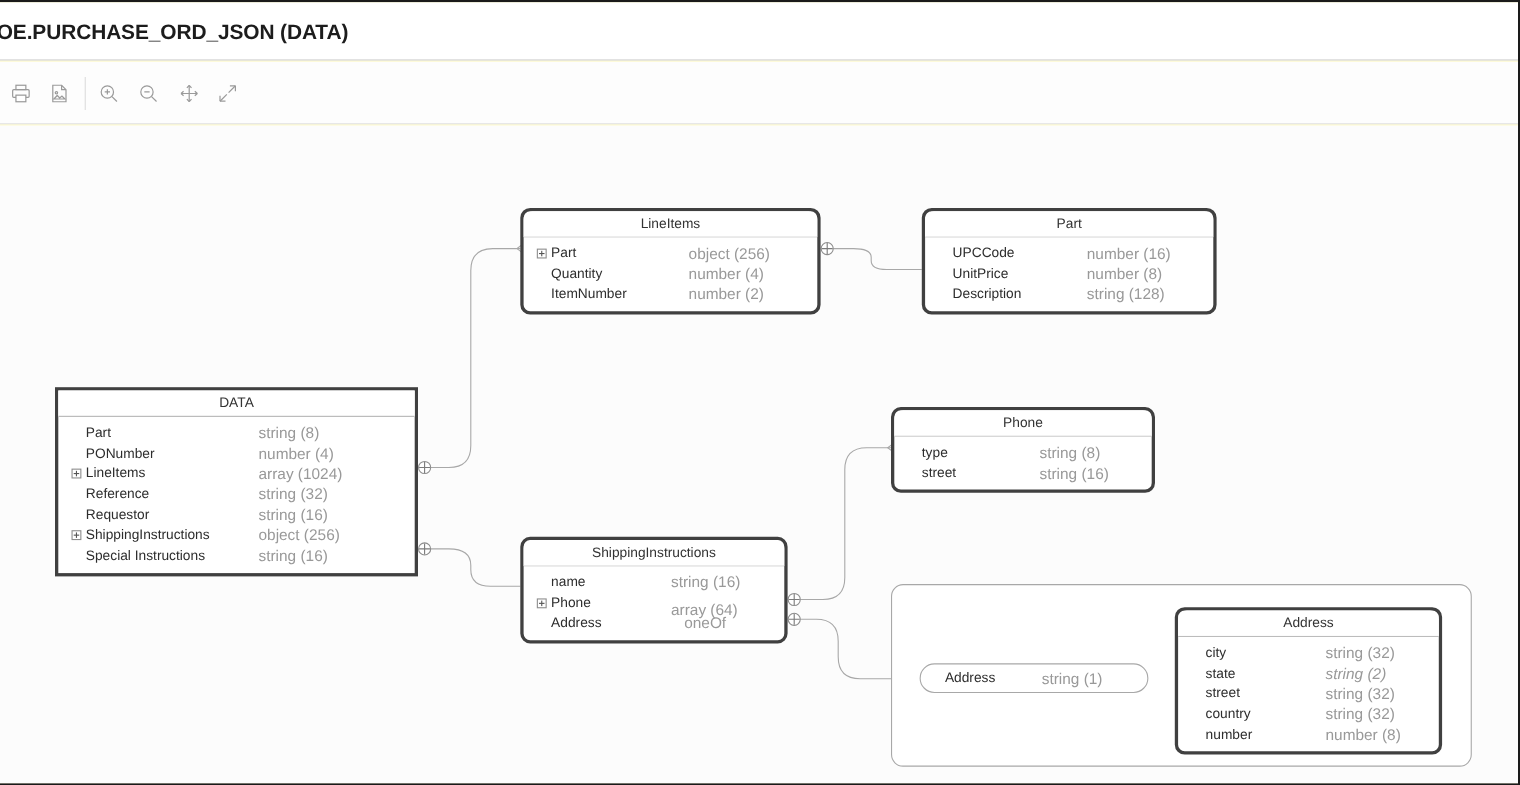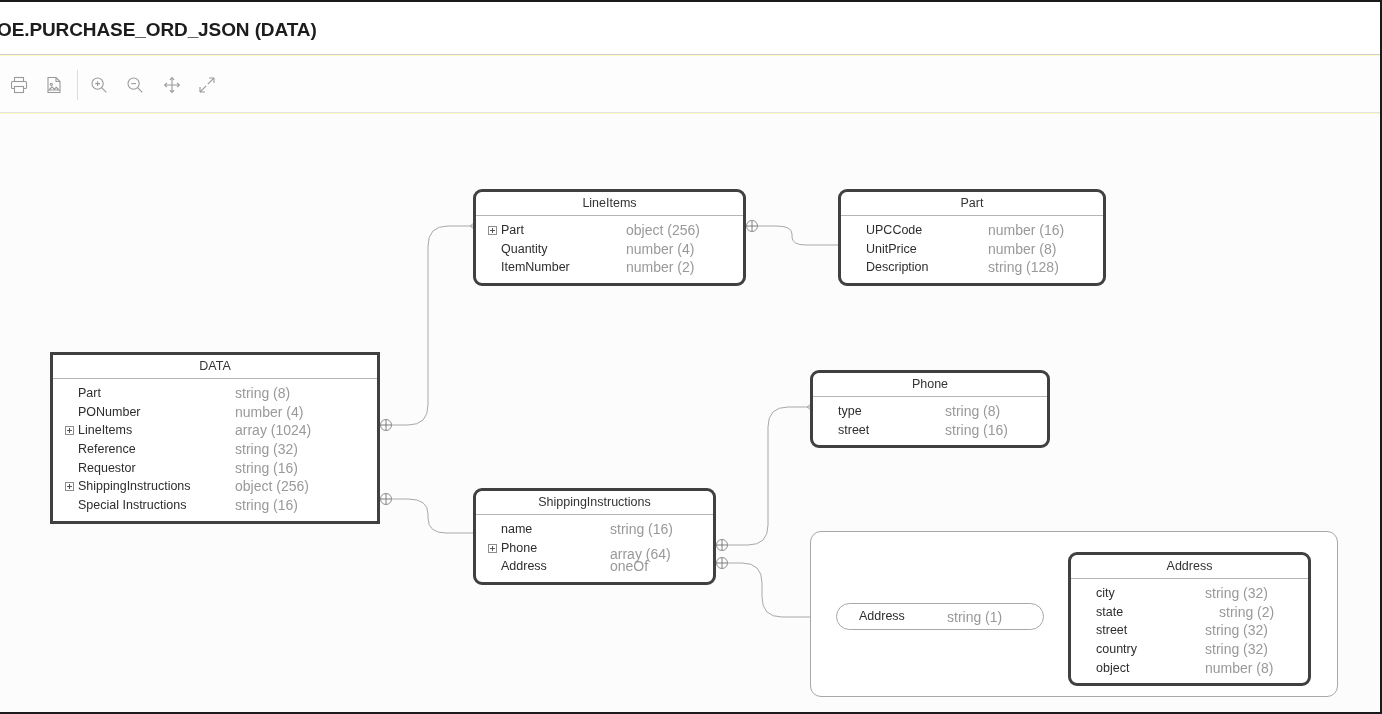--- a/index.html
+++ b/index.html
@@ -358,45 +358,45 @@
               <span class="rname">name</span>
               <span class="rtype" style="left: 134px;">string (16)</span>
             </div>
             <div class="row">
               <span class="exp"></span>
               <span class="rname">Phone</span>
               <span class="rtype" style="left: 134px; margin-top: 12px;">array (64)</span>
             </div>
             <div class="row">
               <span class="rname">Address</span>
-              <span class="rtype" style="left: 134px;">oneOf</span>
+              <span class="rtype" style="left: 146px;">oneOf</span>
             </div>
           </div>
         </div>
         <div class="node rounded" style="left: 1068px; top: 438px; width: 243px;">
           <div class="node-header">Address</div>
           <div class="node-body">
             <div class="row">
               <span class="rname">city</span>
               <span class="rtype" style="left: 134px;">string (32)</span>
             </div>
             <div class="row">
               <span class="rname">state</span>
-              <span class="rtype" style="left: 148px;">string (2)</span>
+              <span class="rtype" style="left: 134px; font-style: italic;">string (2)</span>
             </div>
             <div class="row">
               <span class="rname">street</span>
               <span class="rtype" style="left: 134px;">string (32)</span>
             </div>
             <div class="row">
               <span class="rname">country</span>
               <span class="rtype" style="left: 134px;">string (32)</span>
             </div>
             <div class="row">
-              <span class="rname">object</span>
+              <span class="rname">number</span>
               <span class="rtype" style="left: 134px;">number (8)</span>
             </div>
           </div>
         </div>
       </div>
 
   </div>
 </div>
 
 </body></html>

